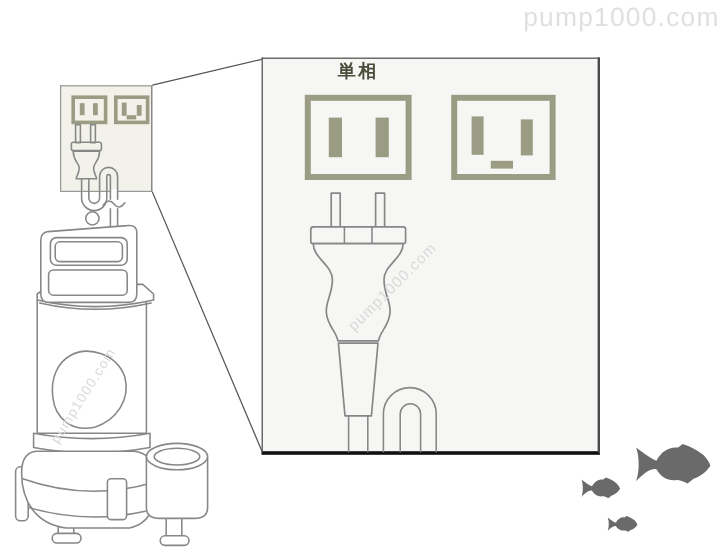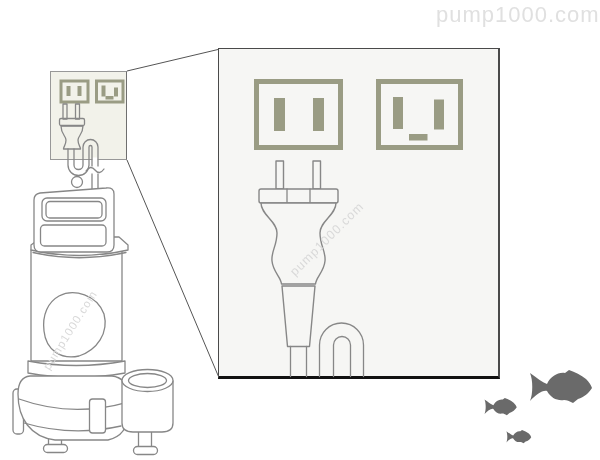--- a/index.html
+++ b/index.html
@@ -64,20 +64,21 @@
 <body>
 
 <div class="stage">
 
   <div class="wm-top">pump1000.com</div>
 
   <div class="callout-box"></div>
 
   <div class="wall-panel"></div>
 
+  <div class="phase-label label-single">単相</div>
 
   <div class="wm-diag wm-plug">pump1000.com</div>
   <div class="wm-diag wm-pump">pump1000.com</div>
 
   <svg class="scene" width="600" height="460" viewBox="0 0 600 460">
 
     <g>
       <line class="dk" x1="127" y1="71" x2="218" y2="49.5"></line>
       <line class="dk" x1="127" y1="160" x2="218.5" y2="376.5"></line>
     </g>

